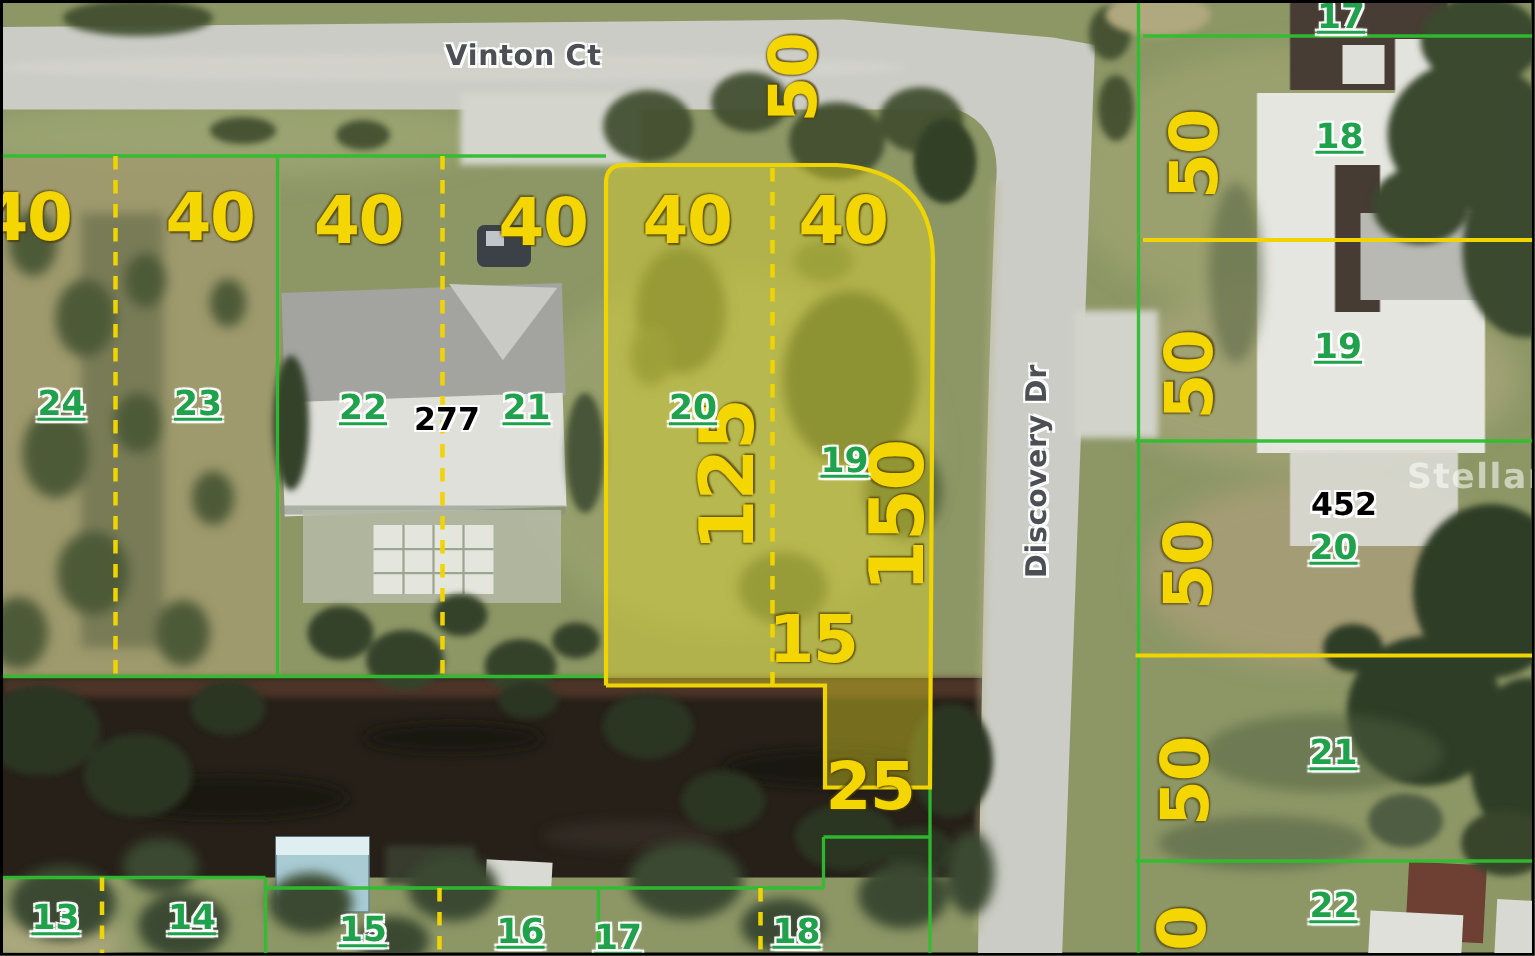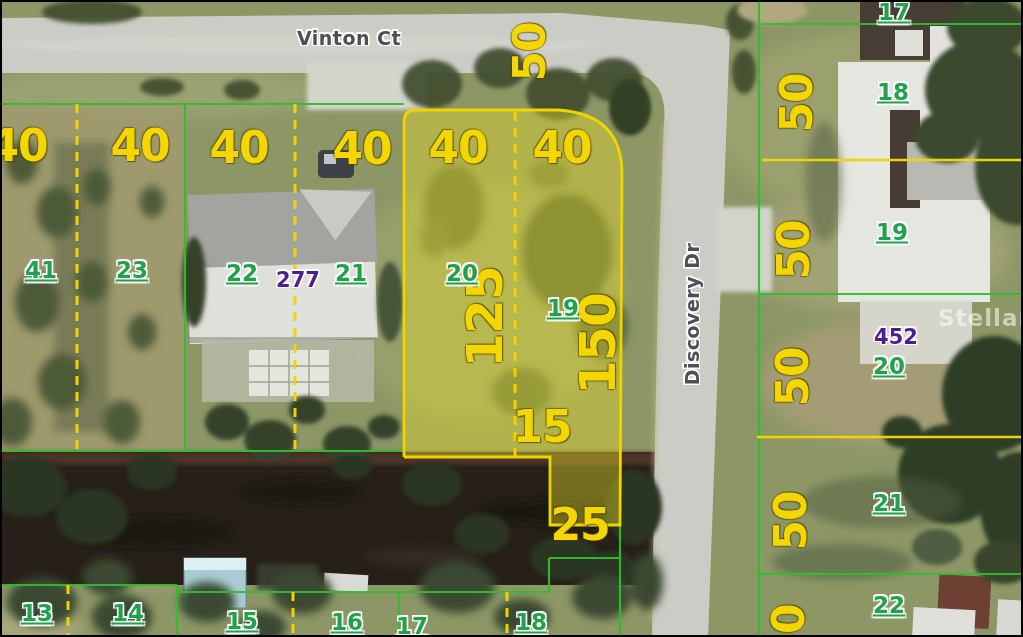--- a/index.html
+++ b/index.html
@@ -5,21 +5,21 @@
   html,body{margin:0;padding:0;background:#222;}
   .frame{position:relative;width:1023px;height:637px;overflow:hidden;border:2px solid #000;box-sizing:border-box;background:#8d9766;}
   svg{position:absolute;left:0;top:0;}
   .lbl{position:absolute;transform:translate(-50%,-50%);font-family:"DejaVu Sans",sans-serif;font-weight:bold;white-space:nowrap;line-height:1;user-select:none;}
   .dim{color:#f3d602;font-size:44px;letter-spacing:-1px;
        text-shadow:0 0 2px rgba(100,80,0,.9),1px 1px 1px rgba(70,55,0,.7),-1px -1px 1px rgba(70,55,0,.5);}
   .rot{transform:translate(-50%,-50%) rotate(-90deg);}
   .big{font-size:50px;}
   .pn{color:#1fa24b;font-size:23px;
       text-shadow:-1.5px -1.5px 0 rgba(255,255,255,.95),1.5px -1.5px 0 rgba(255,255,255,.95),-1.5px 1.5px 0 rgba(255,255,255,.95),1.5px 1.5px 0 rgba(255,255,255,.95),0 0 3px rgba(255,255,255,.8);text-decoration:underline;}
-  .blk{color:#4c1d95;font-size:21px;
+  .blk{color:#000000;font-size:21px;
       text-shadow:-1.5px -1.5px 0 rgba(255,255,255,.95),1.5px -1.5px 0 rgba(255,255,255,.95),-1.5px 1.5px 0 rgba(255,255,255,.95),1.5px 1.5px 0 rgba(255,255,255,.95);text-align:right;}
   .street{color:#4c5054;font-size:19px;letter-spacing:.5px;
       text-shadow:-1.5px -1.5px 0 rgba(255,255,255,.9),1.5px -1.5px 0 rgba(255,255,255,.9),-1.5px 1.5px 0 rgba(255,255,255,.9),1.5px 1.5px 0 rgba(255,255,255,.9);}
   .wm{color:rgba(255,255,255,.55);font-size:23px;font-weight:600;letter-spacing:1px;transform:none;}
 </style>
 </head>
 <body>
 
 <div class="frame">
 
@@ -231,21 +231,21 @@
   <span class="lbl dim rot" style="left:795px;top:101px">50</span>
   <span class="lbl dim rot" style="left:792px;top:248px">50</span>
   <span class="lbl dim rot" style="left:791px;top:375px">50</span>
   <span class="lbl dim rot" style="left:789px;top:519px">50</span>
   <span class="lbl dim rot" style="left:787px;top:632px">50</span>
   <span class="lbl dim rot big" style="left:483px;top:315px">125</span>
   <span class="lbl dim rot big" style="left:596px;top:342px">150</span>
   <span class="lbl dim" style="left:540px;top:425px">15</span>
   <span class="lbl dim" style="left:578px;top:523px">25</span>
 
-  <span class="lbl pn" style="left:39px;top:268px">41</span>
+  <span class="lbl pn" style="left:39px;top:268px">24</span>
   <span class="lbl pn" style="left:130px;top:268px">23</span>
   <span class="lbl pn" style="left:240px;top:271px">22</span>
   <span class="lbl pn" style="left:349px;top:271px">21</span>
   <span class="lbl pn" style="left:460px;top:271px">20</span>
   <span class="lbl pn" style="left:561px;top:306px">19</span>
   <span class="lbl pn" style="left:892px;top:10px">17</span>
   <span class="lbl pn" style="left:891px;top:90px">18</span>
   <span class="lbl pn" style="left:890px;top:230px">19</span>
   <span class="lbl pn" style="left:887px;top:364px">20</span>
   <span class="lbl pn" style="left:887px;top:501px">21</span>

